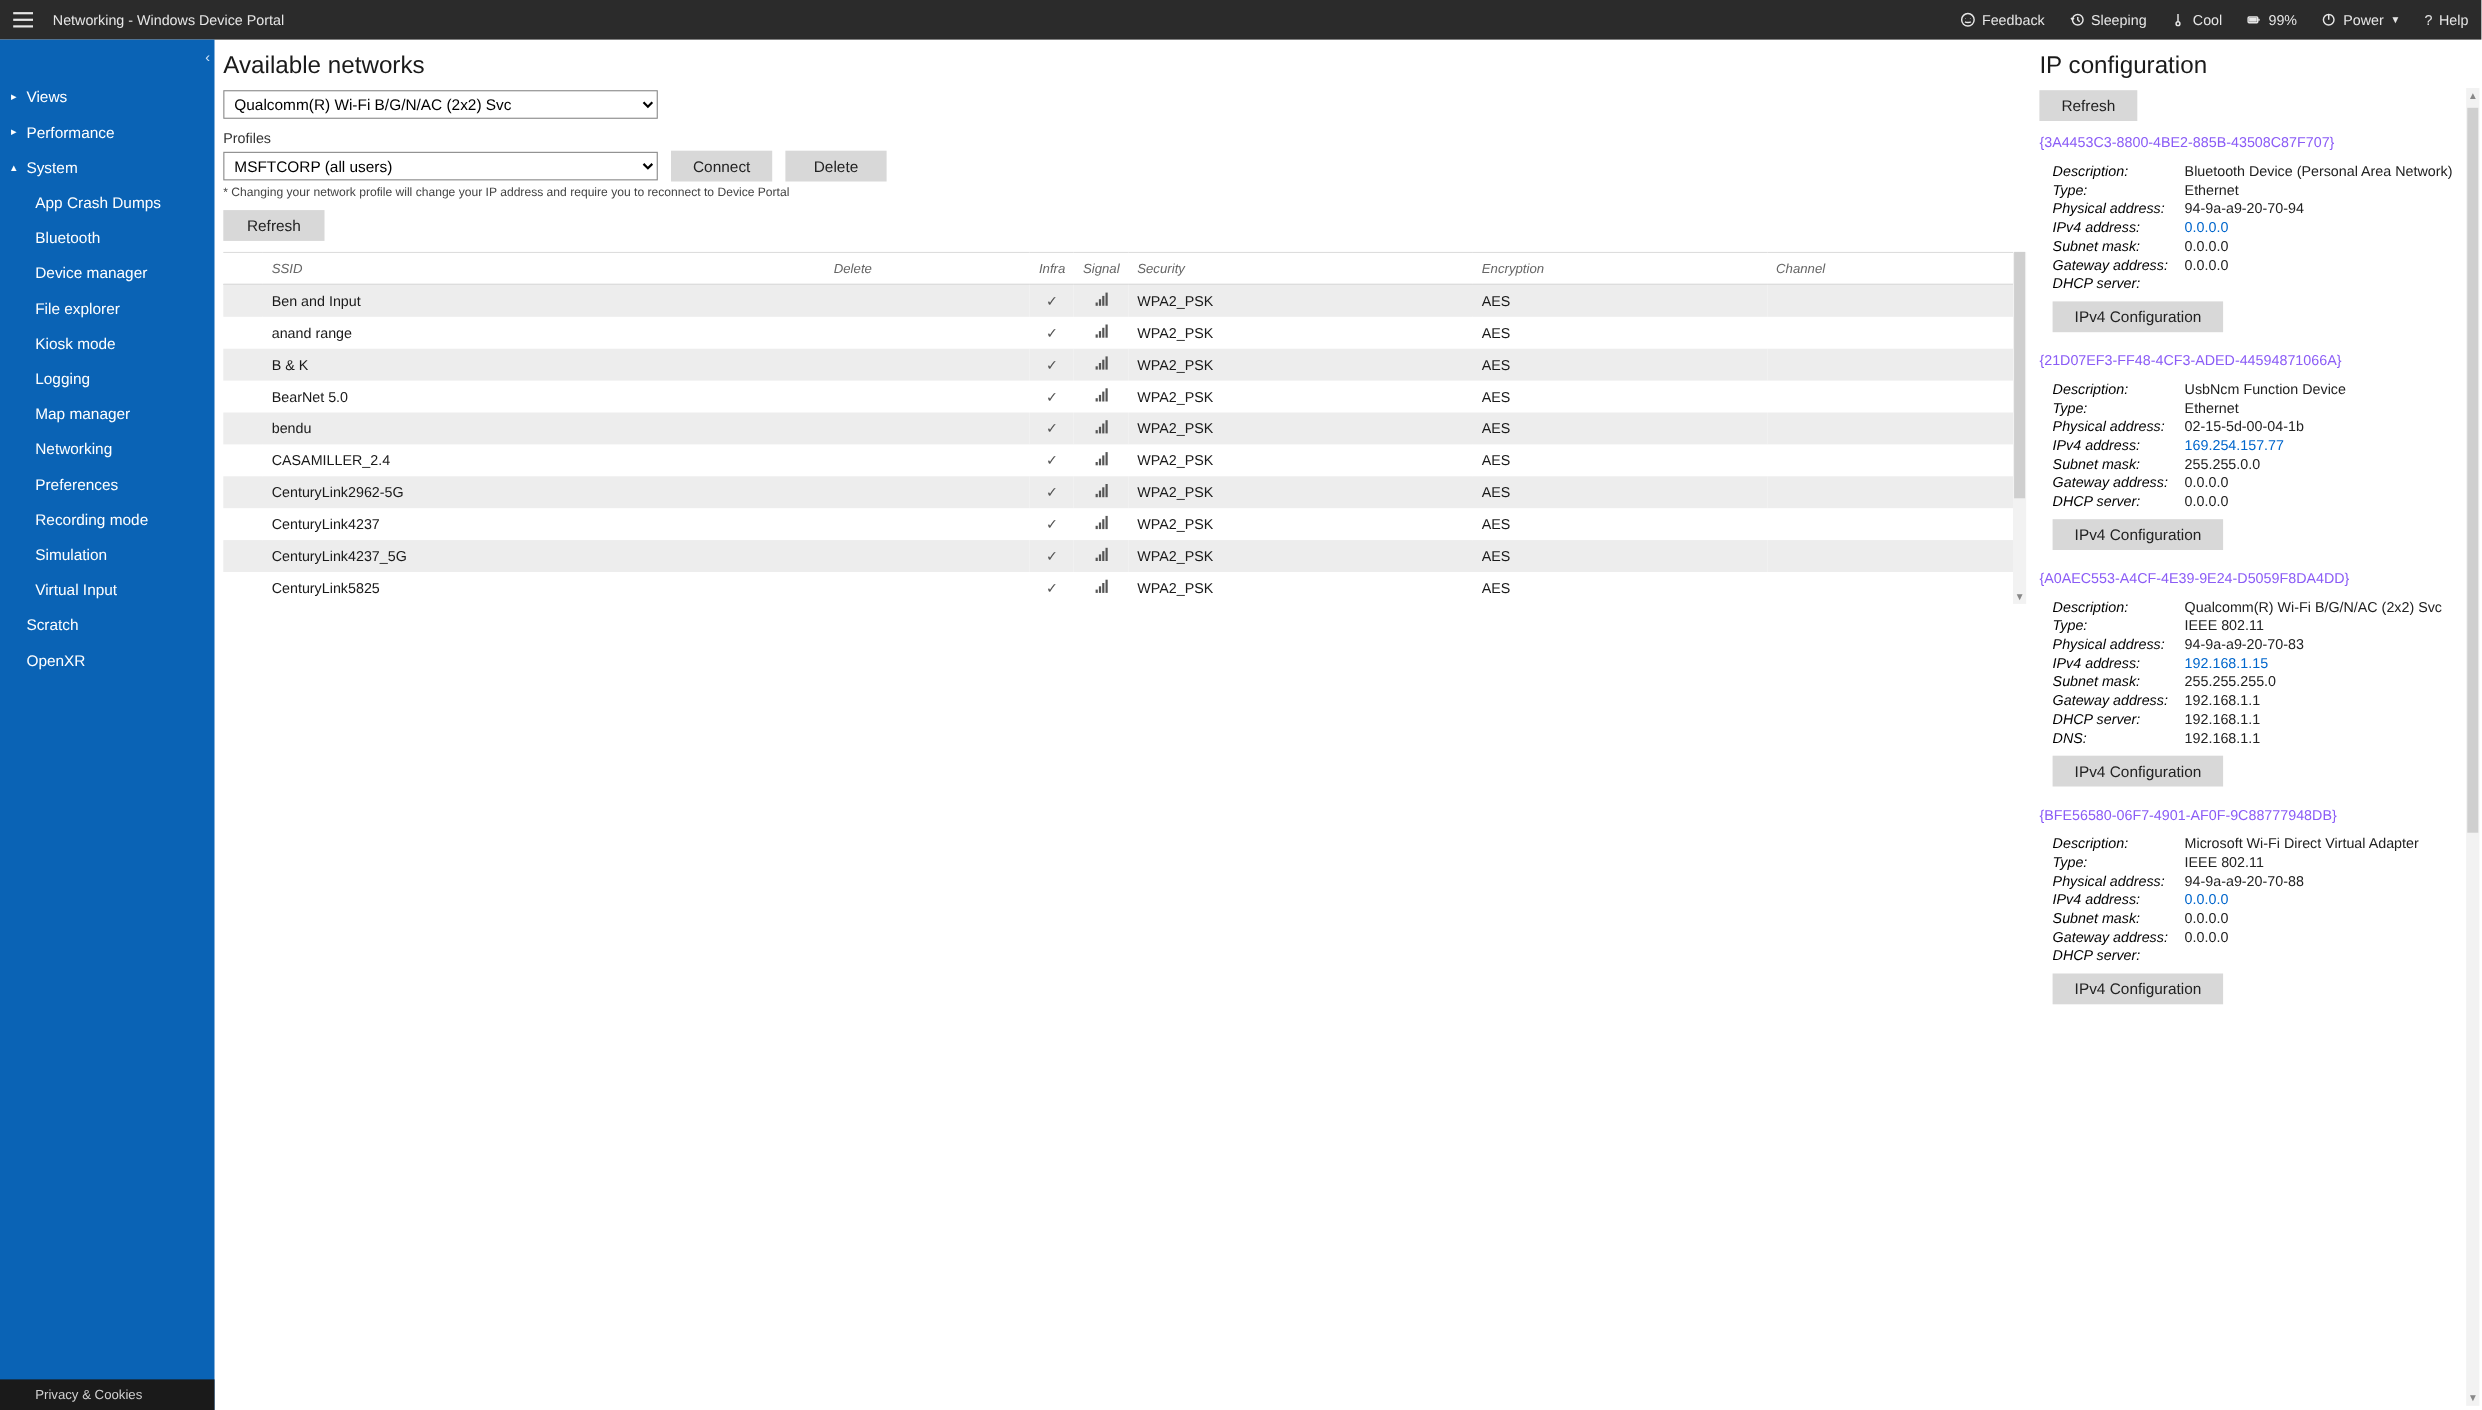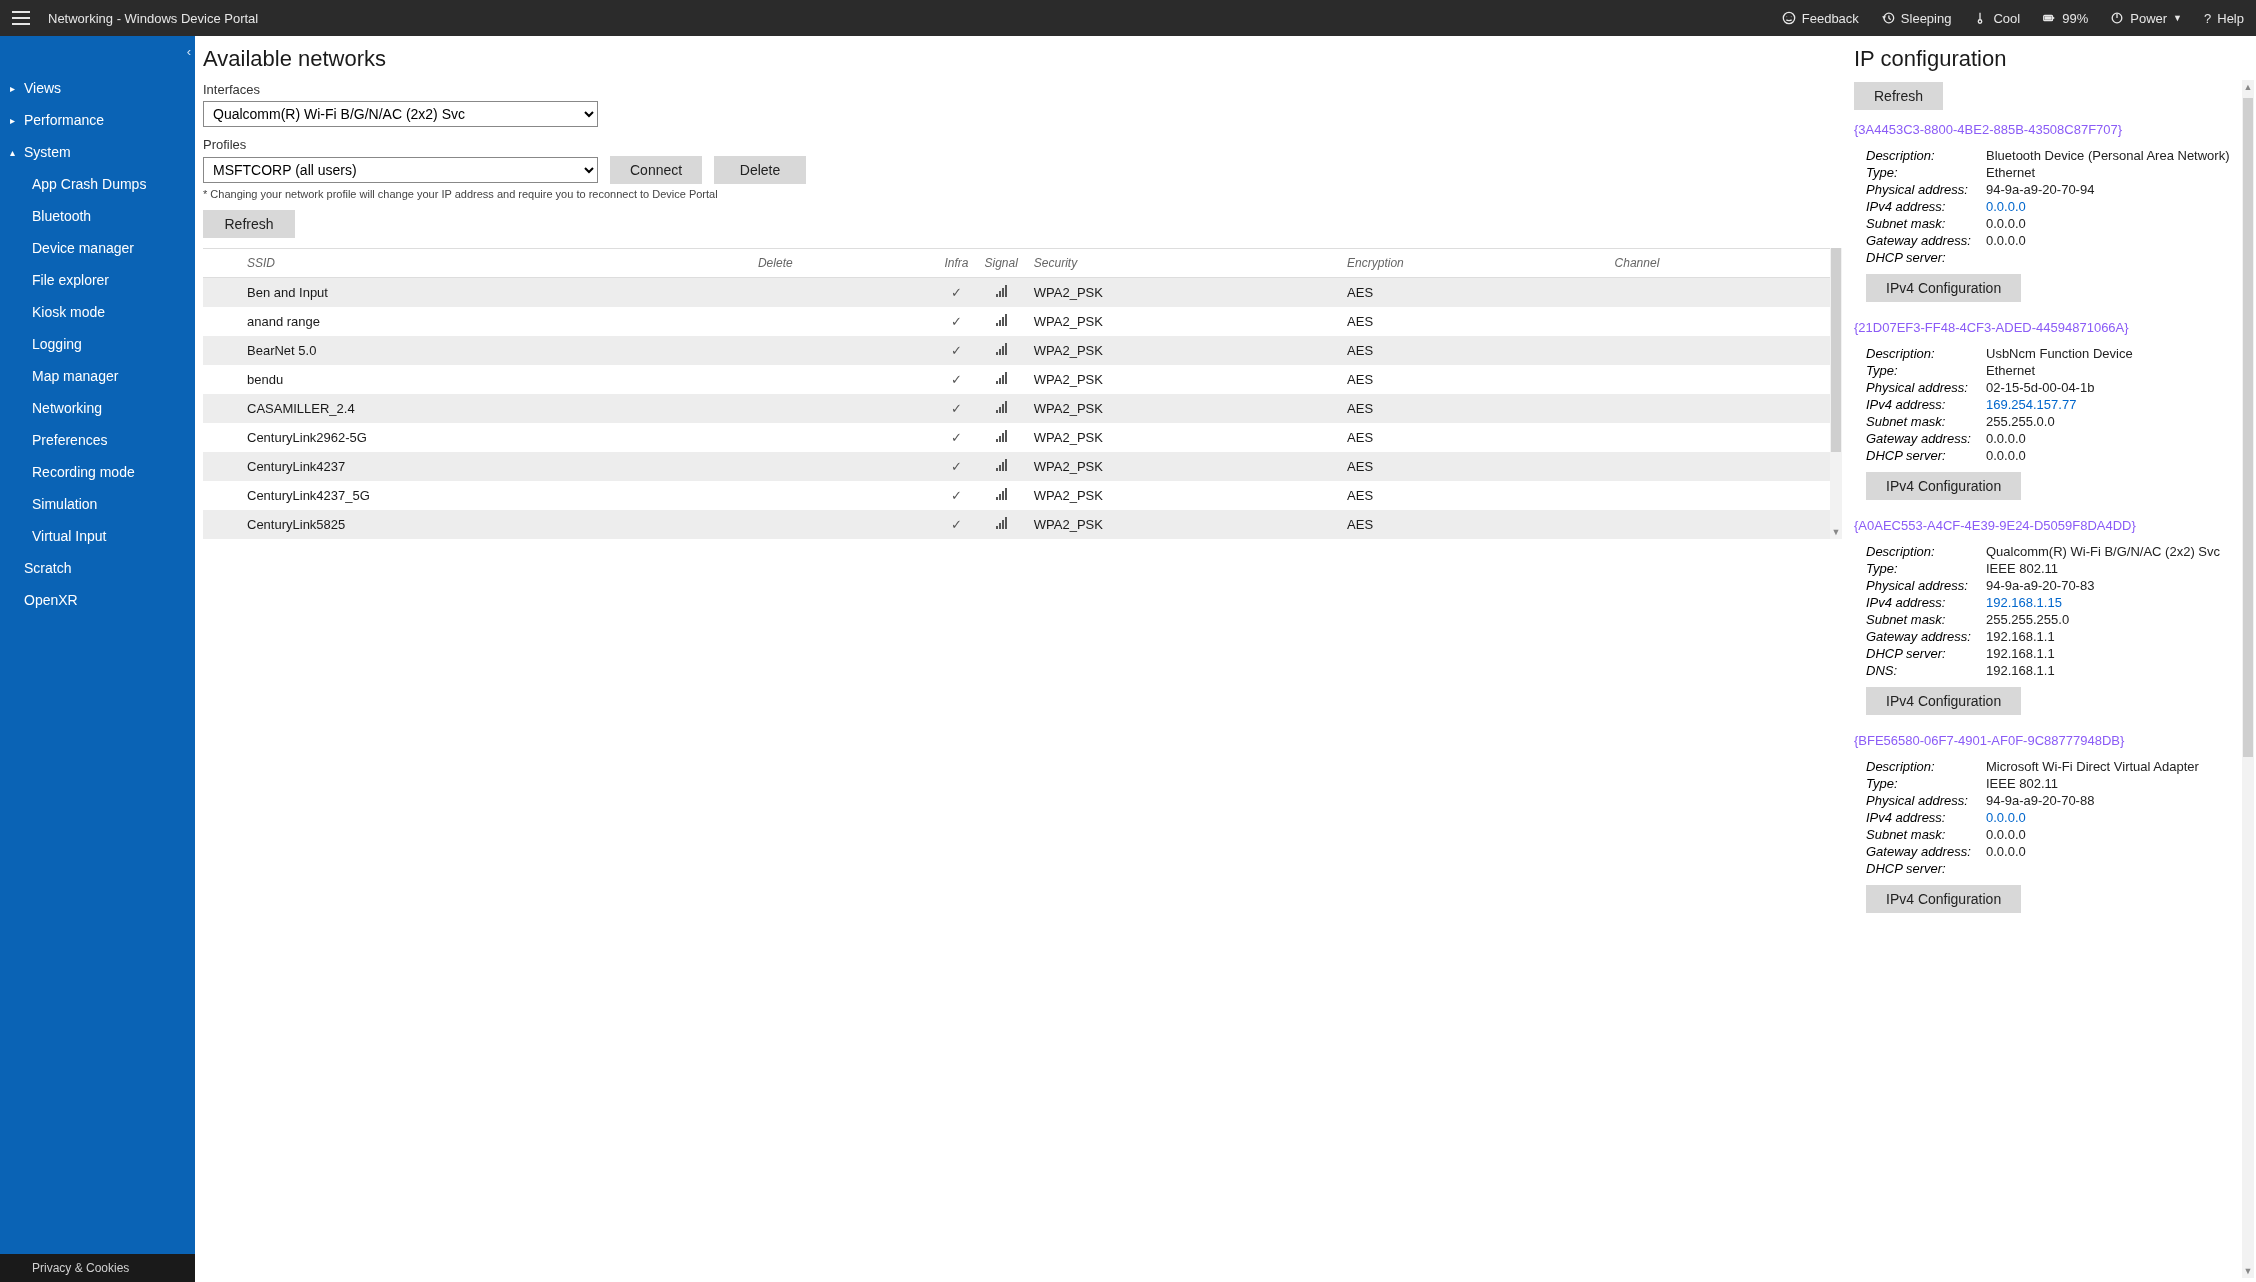--- a/index.html
+++ b/index.html
@@ -176,21 +176,20 @@
     </div>
     <div class="footer">Privacy &amp; Cookies</div>
   </div>
 
   <div class="content">
 
     <div class="pane left">
       <h1>Available networks</h1>
 
       <div class="formrow">
-        <label>Interfaces</label>
         <select class="wide">
           <option>Qualcomm(R) Wi-Fi B/G/N/AC (2x2) Svc</option>
         </select>
       </div>
 
       <div class="formrow">
         <label>Profiles</label>
         <div class="profile-row">
           <select class="wide">
             <option>MSFTCORP (all users)</option>
@@ -245,20 +244,35 @@
                     <span></span>
                     <span></span>
                     <span></span>
                   </span></td>
                 <td>WPA2_PSK</td>
                 <td>AES</td>
                 <td></td>
               </tr>
               <tr>
                 <td class="icon-col"></td>
+                <td>B &amp; K</td>
+                <td></td>
+                <td class="icon-col"><span class="check">✓</span></td>
+                <td class="icon-col"><span class="signal">
+                    <span></span>
+                    <span></span>
+                    <span></span>
+                    <span></span>
+                  </span></td>
+                <td>WPA2_PSK</td>
+                <td>AES</td>
+                <td></td>
+              </tr>
+              <tr>
+                <td class="icon-col"></td>
                 <td>BearNet 5.0</td>
                 <td></td>
                 <td class="icon-col"><span class="check">✓</span></td>
                 <td class="icon-col"><span class="signal">
                     <span></span>
                     <span></span>
                     <span></span>
                     <span></span>
                   </span></td>
                 <td>WPA2_PSK</td>

